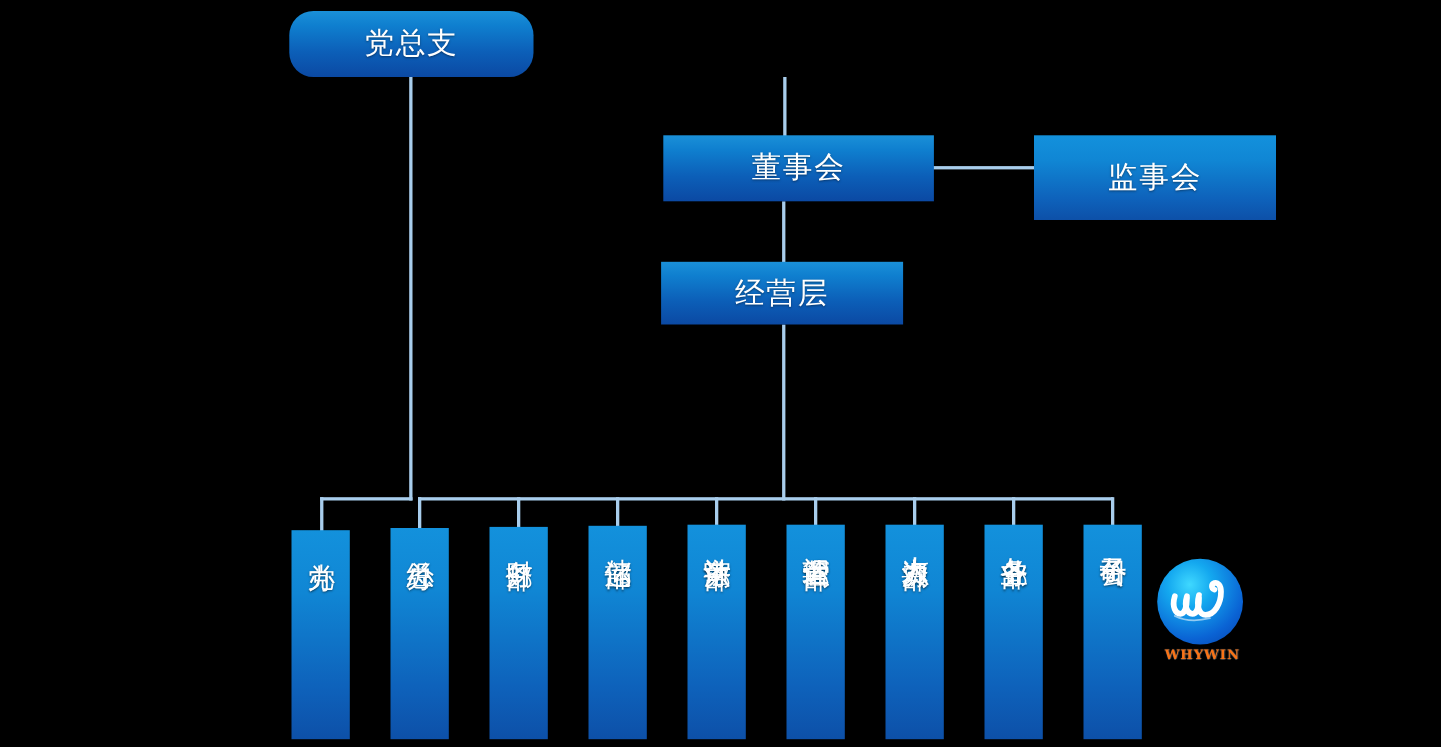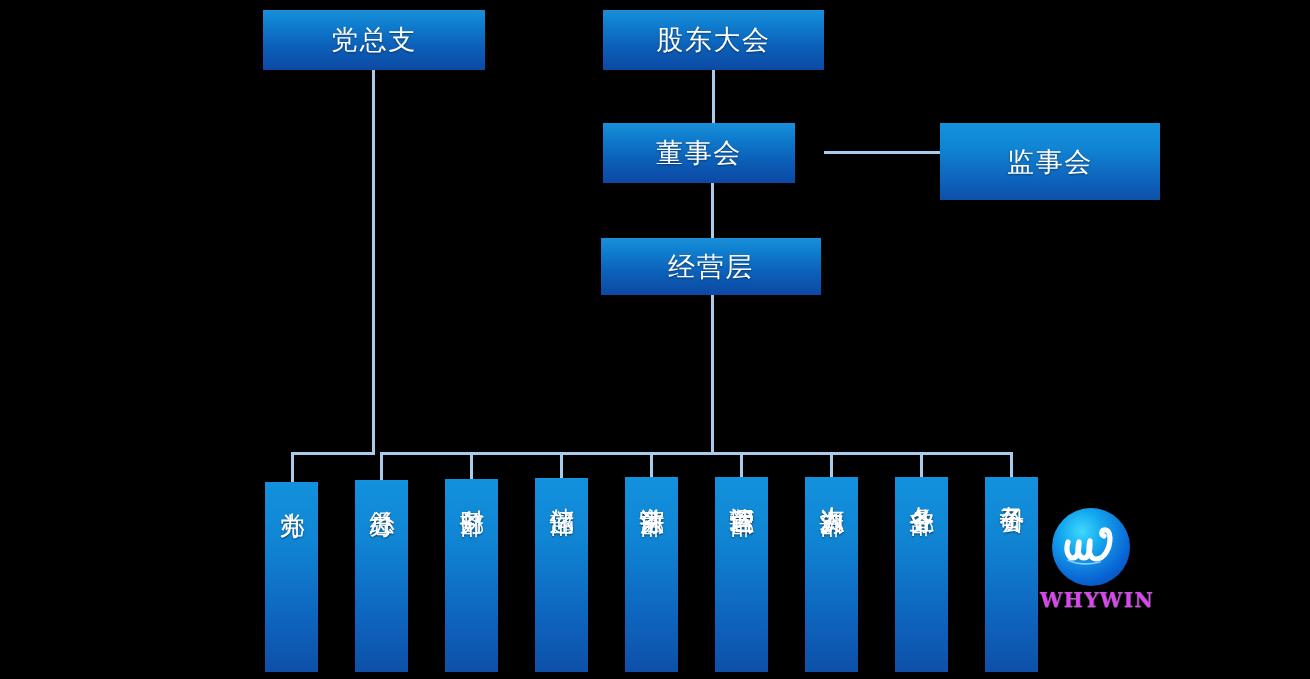--- a/index.html
+++ b/index.html
@@ -59,22 +59,22 @@
     position:absolute;left:12px;top:0px;width:78px;height:78px;border-radius:50%;
     background:radial-gradient(circle at 38% 30%, #3fd8ff 0%, #14a8ef 28%, #0a63d4 68%, #063fa8 100%);
     box-shadow:0 2px 5px rgba(0,0,0,.6);
   }
   #logo-mark{
     position:absolute;left:12px;top:0px;width:78px;height:78px;
   }
   #logo-text{
     position:absolute;left:0;top:80px;width:106px;text-align:center;
     font-family:"DejaVu Serif","Liberation Serif",serif;
-    font-size:20px;font-weight:700;letter-spacing:.07em;
-    color:#d946ef;
+    font-size:12px;font-weight:700;letter-spacing:.07em;
+    color:#f97316;
     text-shadow:0 0 1px #5b5b5b, 0 1px 0 #3a3a3a, 1px 0 0 #2f2f2f;
   }
 </style>
 </head>
 <body>
 
 <div id="canvas">
 
   <div class="conn v" style="left:372px;top:70px;height:385px;"></div>
 
@@ -93,29 +93,26 @@
 
   <div class="conn v" style="left:380px;top:452px;height:29px;"></div>
   <div class="conn v" style="left:470px;top:452px;height:28px;"></div>
   <div class="conn v" style="left:560px;top:452px;height:27px;"></div>
   <div class="conn v" style="left:650px;top:452px;height:26px;"></div>
   <div class="conn v" style="left:740px;top:452px;height:26px;"></div>
   <div class="conn v" style="left:830px;top:452px;height:26px;"></div>
   <div class="conn v" style="left:920px;top:452px;height:26px;"></div>
   <div class="conn v" style="left:1010px;top:452px;height:26px;"></div>
 
-  <div class="node h-node" style="left:263px;top:10px;width:222px;height:60px;">
+  <div class="node h-node" style="left:263px;top:10px;width:222px;height:60px;border-radius:22px;">
     <span class="node-label">党总支</span>
   </div>
 
-  <div class="node h-node" style="left:603px;top:10px;width:221px;height:60px;">
-    <span class="node-label">股东大会</span>
-  </div>
 
-  <div class="node h-node" style="left:603px;top:123px;width:192px;height:60px;">
+  <div class="node h-node" style="left:603px;top:123px;width:246px;height:60px;">
     <span class="node-label">董事会</span>
   </div>
 
   <div class="node h-node flat" style="left:940px;top:123px;width:220px;height:77px;">
     <span class="node-label">监事会</span>
   </div>
 
   <div class="node h-node" style="left:601px;top:238px;width:220px;height:57px;align-items:center;">
     <span class="node-label">经营层</span>
   </div>

